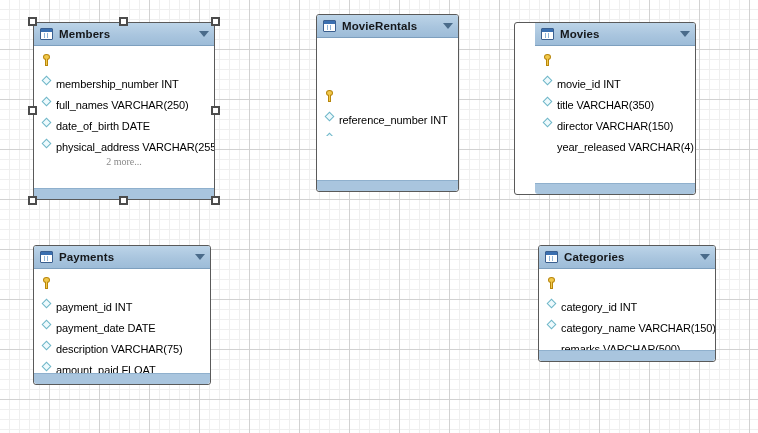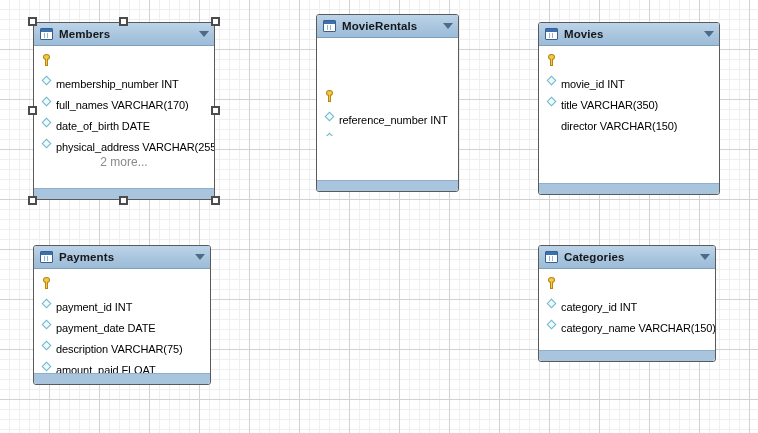--- a/index.html
+++ b/index.html
@@ -173,22 +173,23 @@
     border: 1px solid #6fb6c8;
     background: #eefafd;
     transform: rotate(45deg);
   }
 
   .more-row {
     display: flex;
     justify-content: center;
     align-items: center;
     height: 15px;
-    font-size: 12px;
+    font-size: 10px;
     color: #8a8a8a;
+    font-family: Liberation Serif, serif;
   }
 
   .entity-footer {
     flex: 0 0 10px;
     height: 10px;
     background: #a9c5de;
     border-top: 1px solid #8fb0cd;
     border-radius: 0 0 3px 3px;
   }
 
@@ -212,21 +213,21 @@
         <span class="entity-title">Members</span>
         <span class="hdr-caret"></span>
       </div>
       <div class="entity-body">
         <div class="attr">
           <span class="ic-key"></span>
           <span class="attr-label">membership_number INT</span>
         </div>
         <div class="attr">
           <span class="ic-diamond"></span>
-          <span class="attr-label">full_names VARCHAR(170)</span>
+          <span class="attr-label">full_names VARCHAR(250)</span>
         </div>
         <div class="attr">
           <span class="ic-diamond"></span>
           <span class="attr-label">date_of_birth DATE</span>
         </div>
         <div class="attr">
           <span class="ic-diamond"></span>
           <span class="attr-label">physical_address VARCHAR(255)</span>
         </div>
         <div class="attr">
@@ -258,39 +259,43 @@
         <div class="attr">
           <span class="ic-diamond"></span>
         </div>
         <div class="attr">
           <span class="ic-diamond"></span>
           <span class="attr-label">return_date DATE</span>
         </div>
       </div>
       <div class="entity-footer"></div>
     </div>
-    <div class="entity" style="left: 538px; top: 22px; width: 182px; height: 173px;">
+    <div class="entity" style="left: 514px; top: 22px; width: 182px; height: 173px; padding-left: 20px;">
       <div class="entity-header">
         <span class="hdr-icon"></span>
         <span class="entity-title">Movies</span>
         <span class="hdr-caret"></span>
       </div>
       <div class="entity-body">
         <div class="attr">
           <span class="ic-key"></span>
           <span class="attr-label">movie_id INT</span>
         </div>
         <div class="attr">
           <span class="ic-diamond"></span>
           <span class="attr-label">title VARCHAR(350)</span>
         </div>
         <div class="attr">
           <span class="ic-diamond"></span>
           <span class="attr-label">director VARCHAR(150)</span>
         </div>
+        <div class="attr">
+          <span class="ic-diamond"></span>
+          <span class="attr-label">year_released VARCHAR(4)</span>
+        </div>
       </div>
       <div class="entity-footer"></div>
     </div>
     <div class="entity" style="left: 33px; top: 245px; width: 178px; height: 140px;">
       <div class="entity-header">
         <span class="hdr-icon"></span>
         <span class="entity-title">Payments</span>
         <span class="hdr-caret"></span>
       </div>
       <div class="entity-body">
@@ -326,17 +331,18 @@
         <div class="attr">
           <span class="ic-key"></span>
           <span class="attr-label">category_id INT</span>
         </div>
         <div class="attr">
           <span class="ic-diamond"></span>
           <span class="attr-label">category_name VARCHAR(150)</span>
         </div>
         <div class="attr">
           <span class="ic-diamond"></span>
+          <span class="attr-label">remarks VARCHAR(500)</span>
         </div>
       </div>
       <div class="entity-footer"></div>
     </div>
   </div>
 
 </body></html>

